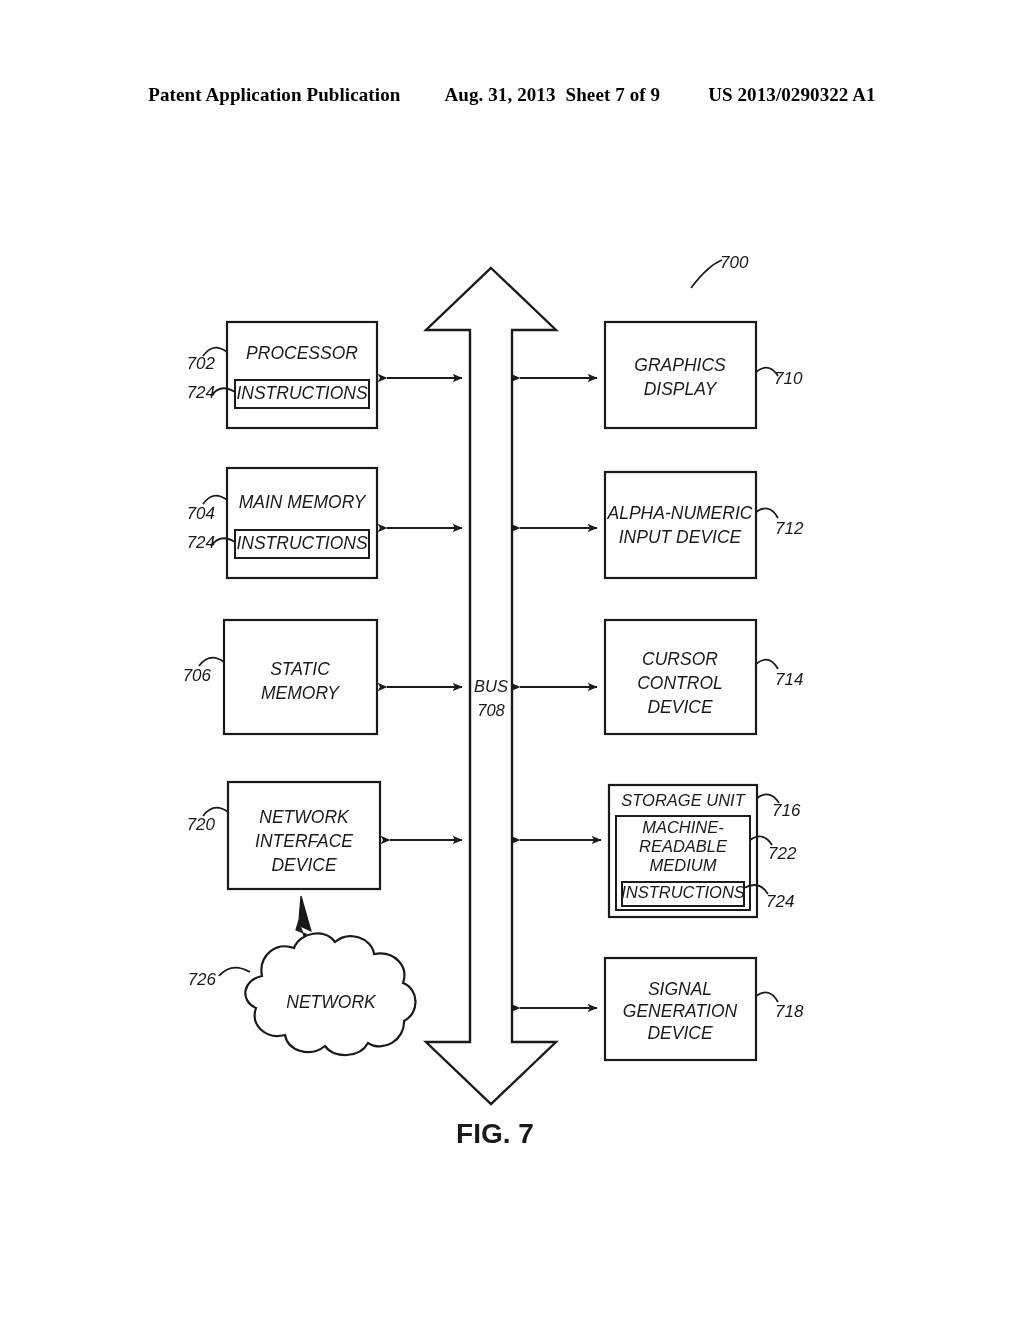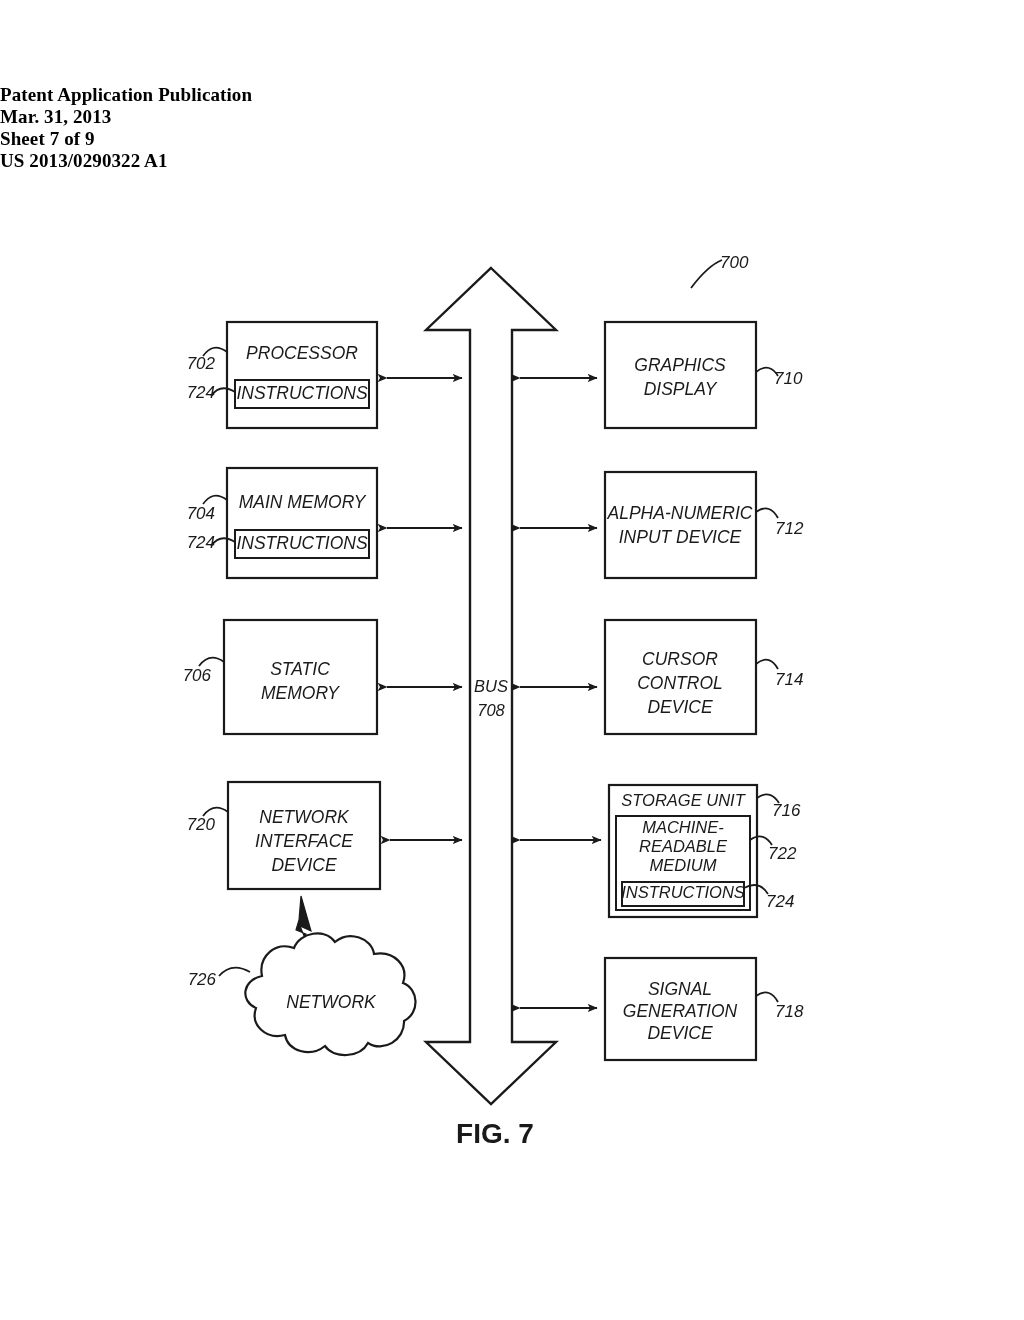--- a/index.html
+++ b/index.html
@@ -26,21 +26,20 @@
     left: 0;
     width: 1024px;
     display: flex;
     justify-content: center;
     align-items: baseline;
     font-family: "Liberation Serif", serif;
     font-weight: bold;
     font-size: 19px;
     letter-spacing: 0.1px;
     white-space: nowrap;
-    flex-direction: column;
   }
   .pub-header .seg-title { margin-right: 44px; }
   .pub-header .seg-date  { margin-right: 10px; }
   .pub-header .seg-sheet { margin-right: 48px; }
   .pub-header .seg-num   { margin-right: 0; }
 
   svg.figure {
     position: absolute;
     top: 0;
     left: 0;
@@ -116,21 +115,21 @@
     text-anchor: middle;
   }
 </style>
 </head>
 <body>
 
 <div class="page">
 
   <div class="pub-header">
     <span class="seg-title">Patent Application Publication</span>
-    <span class="seg-date">Mar. 31, 2013</span>
+    <span class="seg-date">Aug. 31, 2013</span>
     <span class="seg-sheet">Sheet 7 of 9</span>
     <span class="seg-num">US 2013/0290322 A1</span>
   </div>
 
   <svg class="figure" viewBox="0 0 1024 1320">
     <defs>
       <marker id="ah" markerWidth="11" markerHeight="11" refX="9.4" refY="4.2" orient="auto" markerUnits="userSpaceOnUse">
         <path d="M0,0 L10,4.2 L0,8.4 L2.4,4.2 Z" fill="#1a1a1a"></path>
       </marker>
       <marker id="ahs" markerWidth="11" markerHeight="11" refX="9.4" refY="4.2" orient="auto" markerUnits="userSpaceOnUse">

